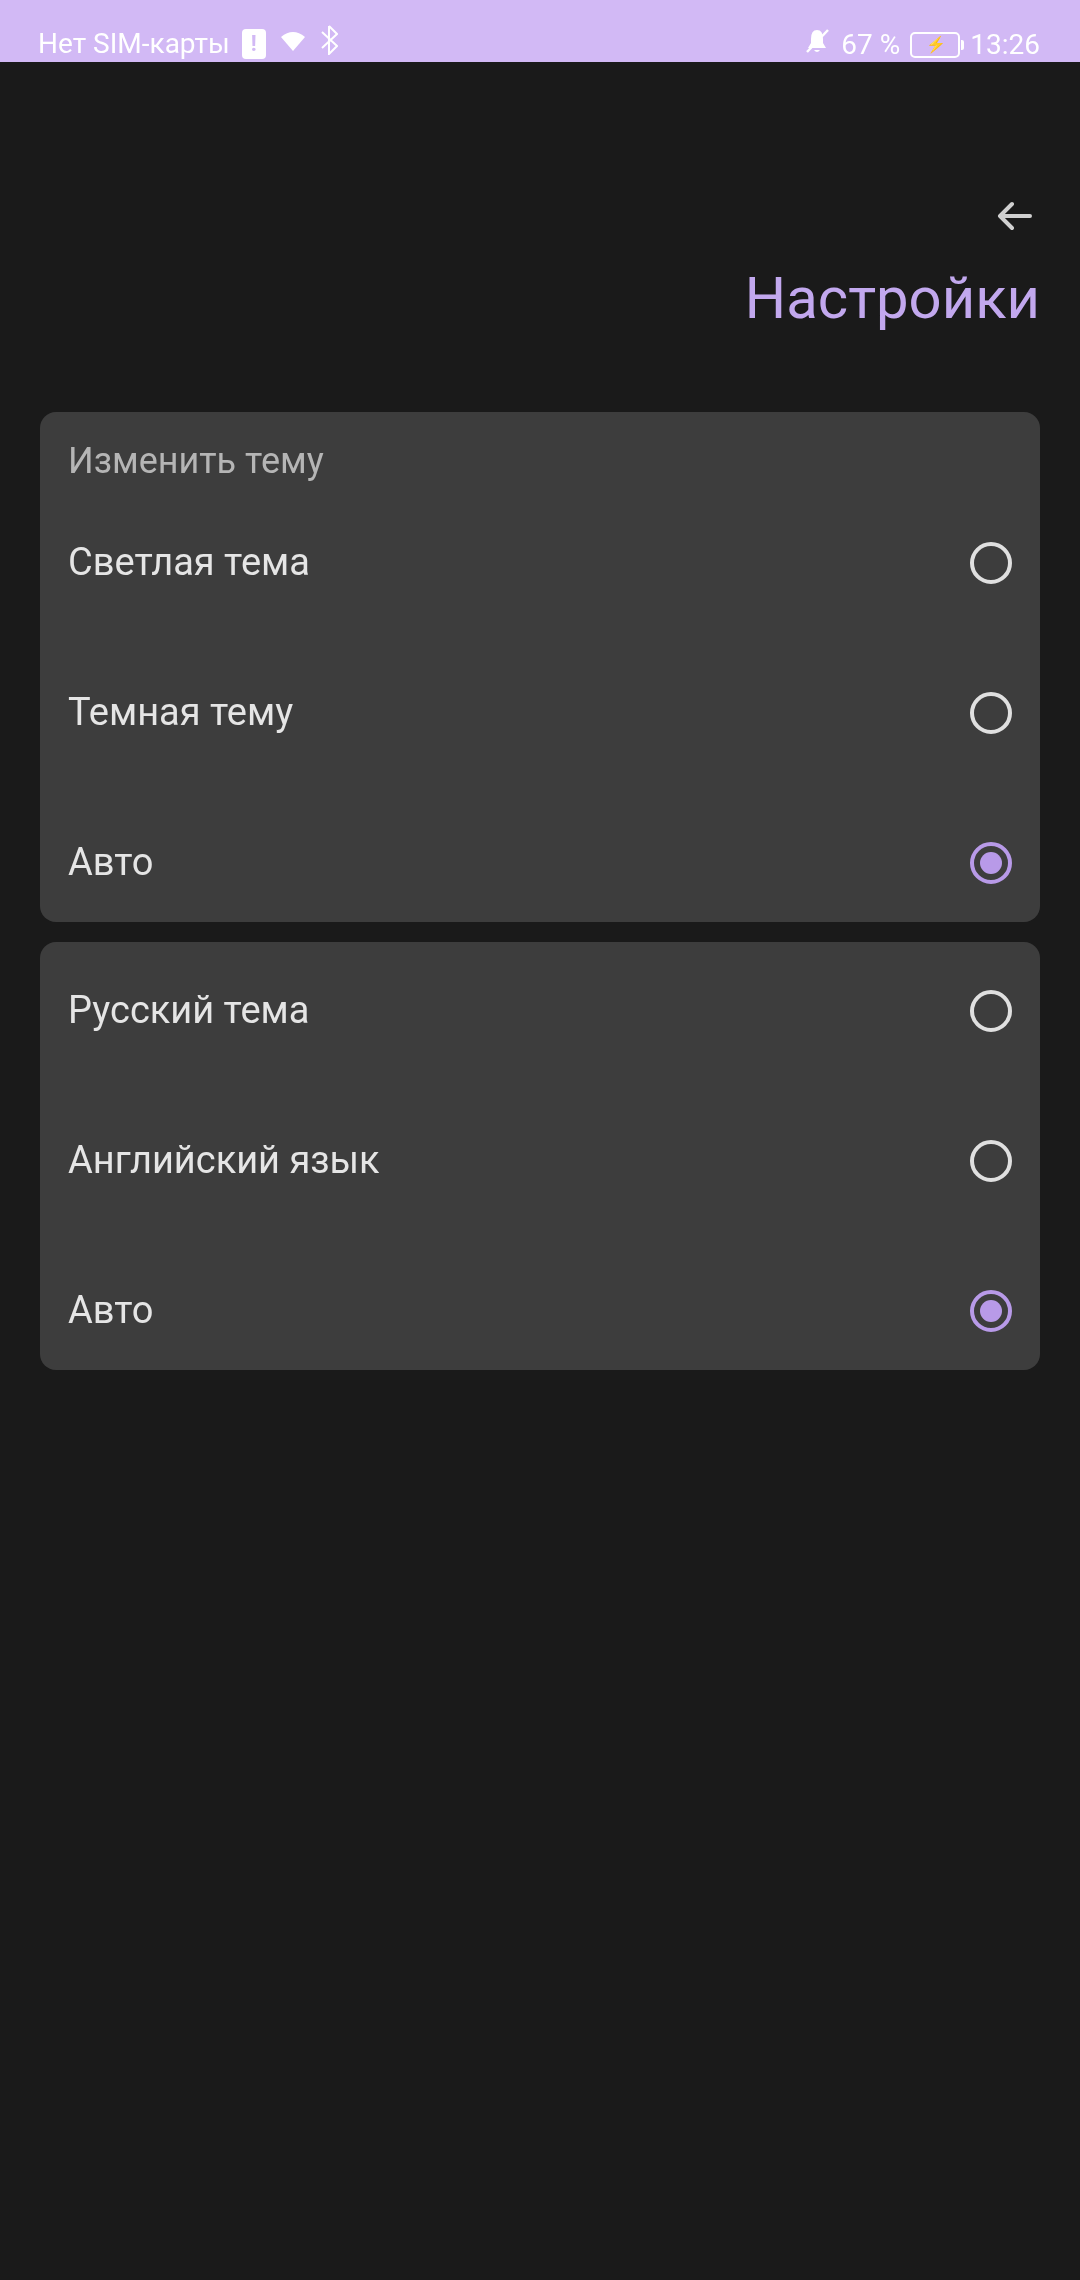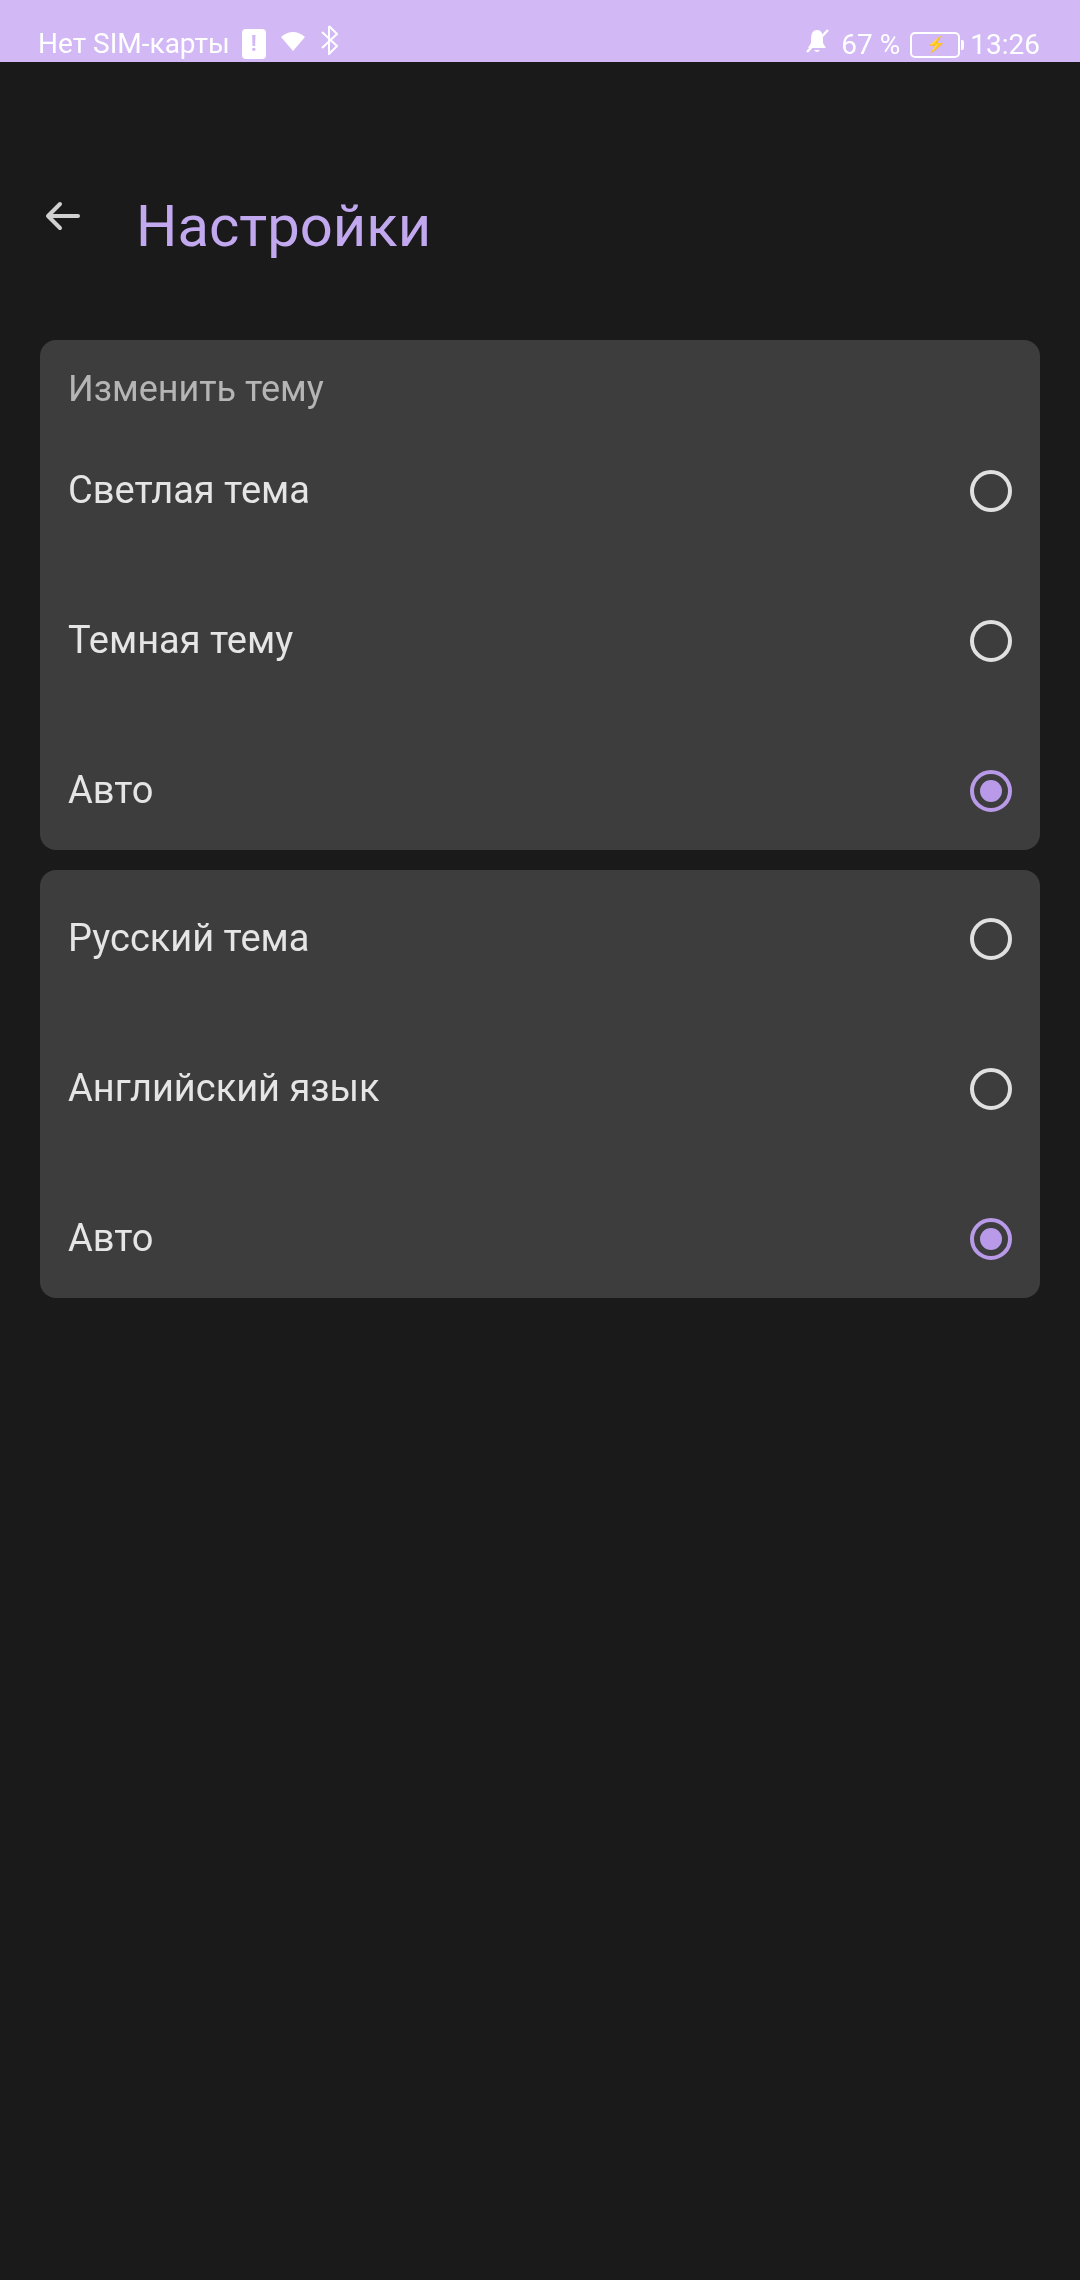--- a/index.html
+++ b/index.html
@@ -41,23 +41,24 @@
       border-radius: 4px;
       display: flex;
       align-items: center;
       justify-content: center;
       color: #d2b9f5;
       font-weight: bold;
       font-size: 22px;
     }
     .header {
       display: flex;
-      align-items: flex-start;
+      align-items: flex-end;
       padding: 130px 40px 50px 40px;
-      gap: 48px;
+      gap: 24px;
+      flex-direction: column;
     }
     .back-arrow {
       color: #d0d0d0;
       display: flex;
       align-items: center;
     }
     .page-title {
       color: #c2a8ee;
       font-size: 58px;
       font-weight: 400;

